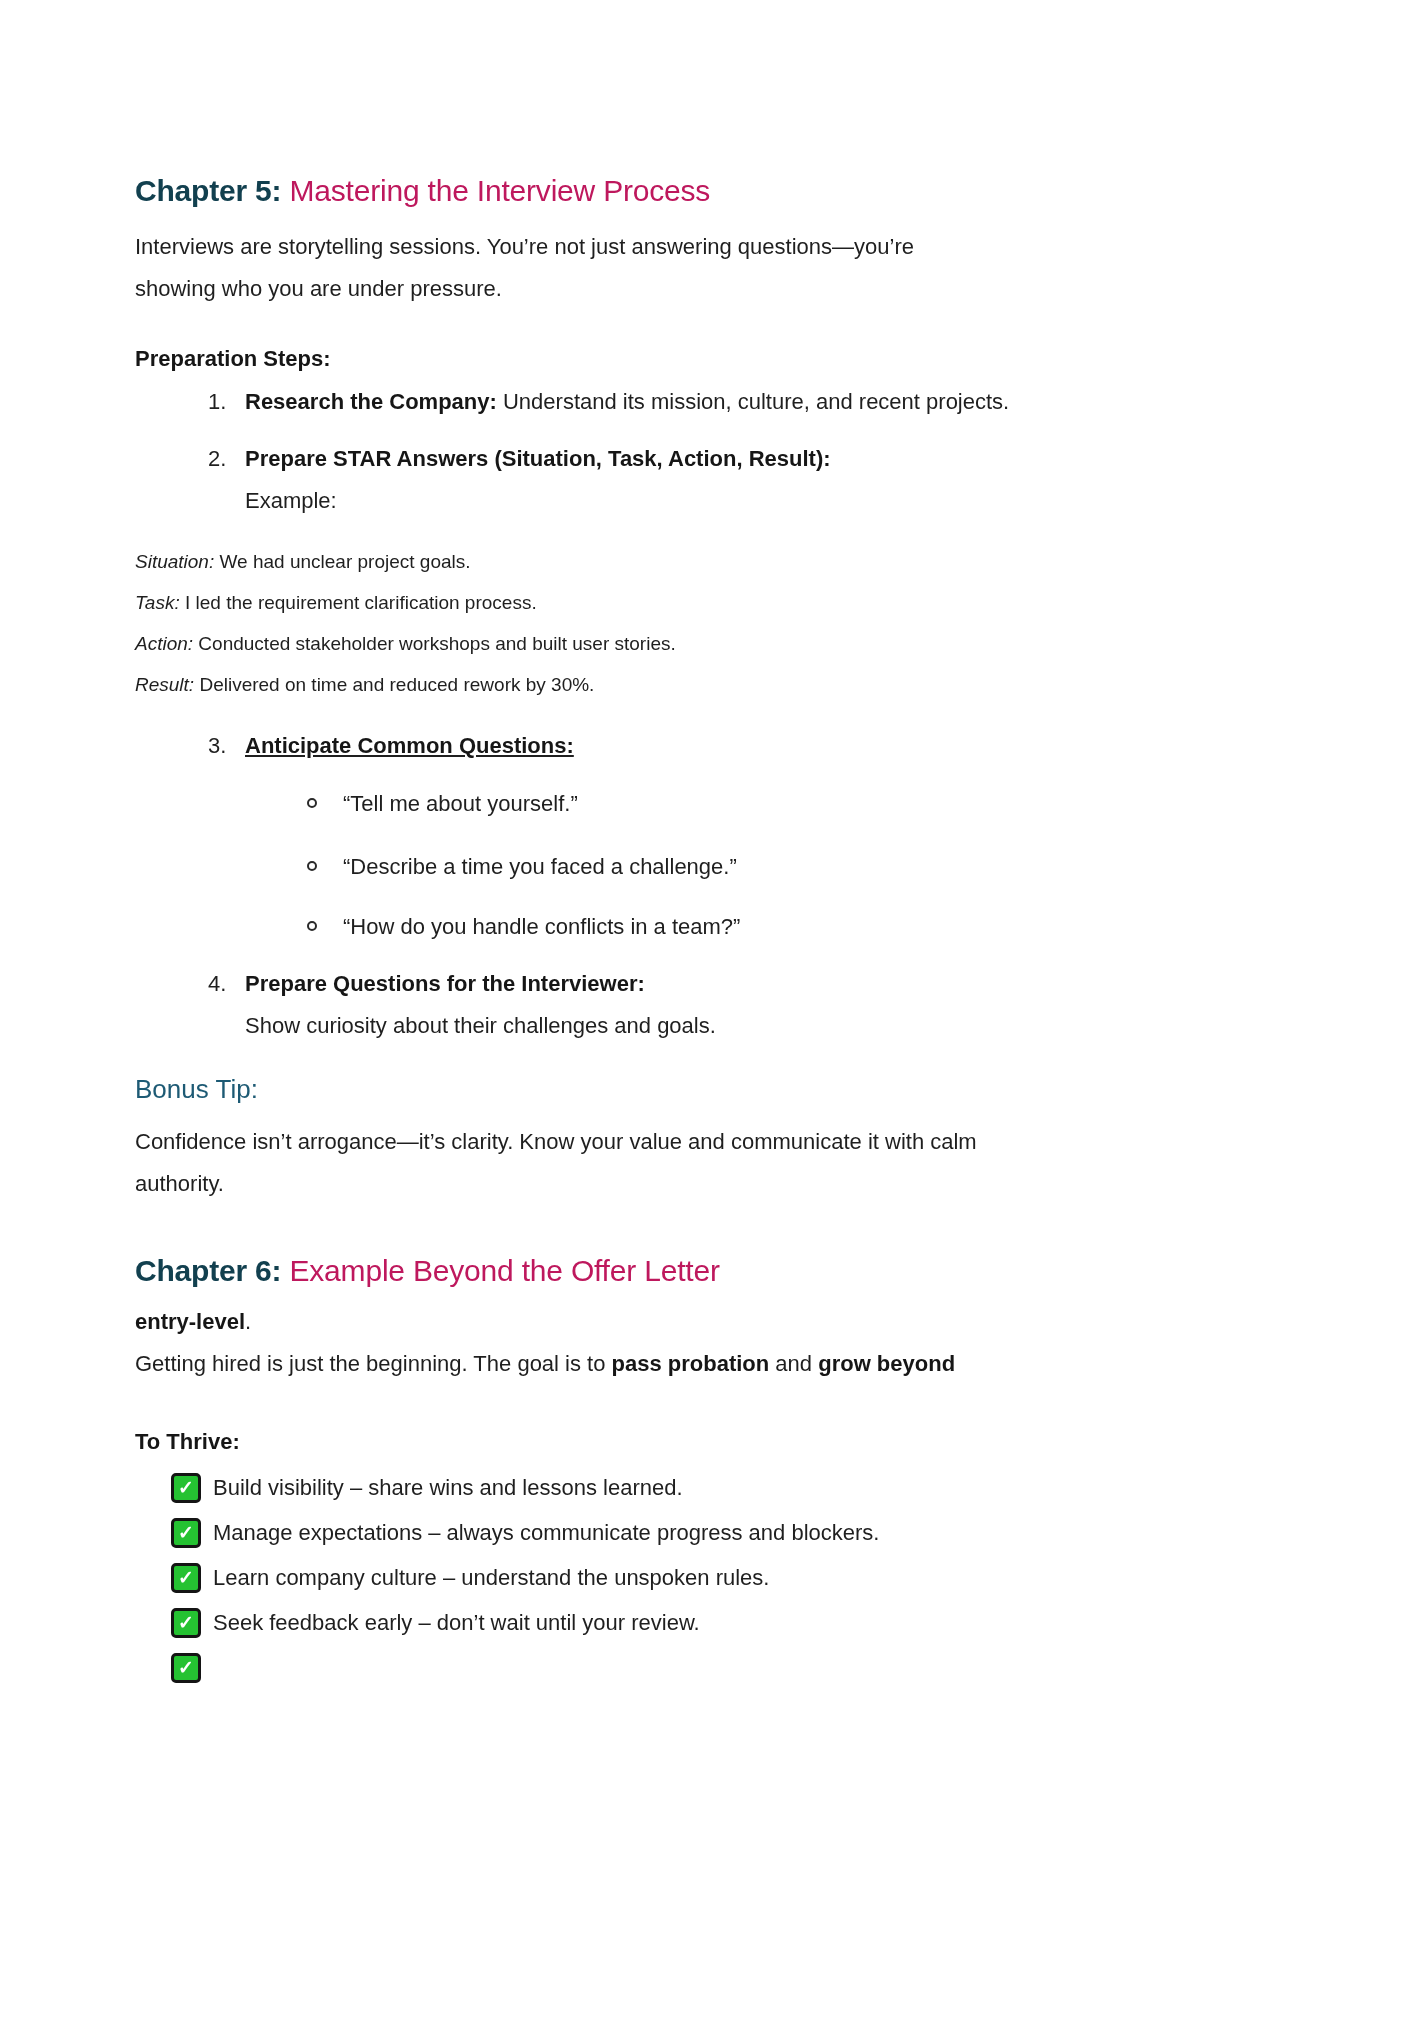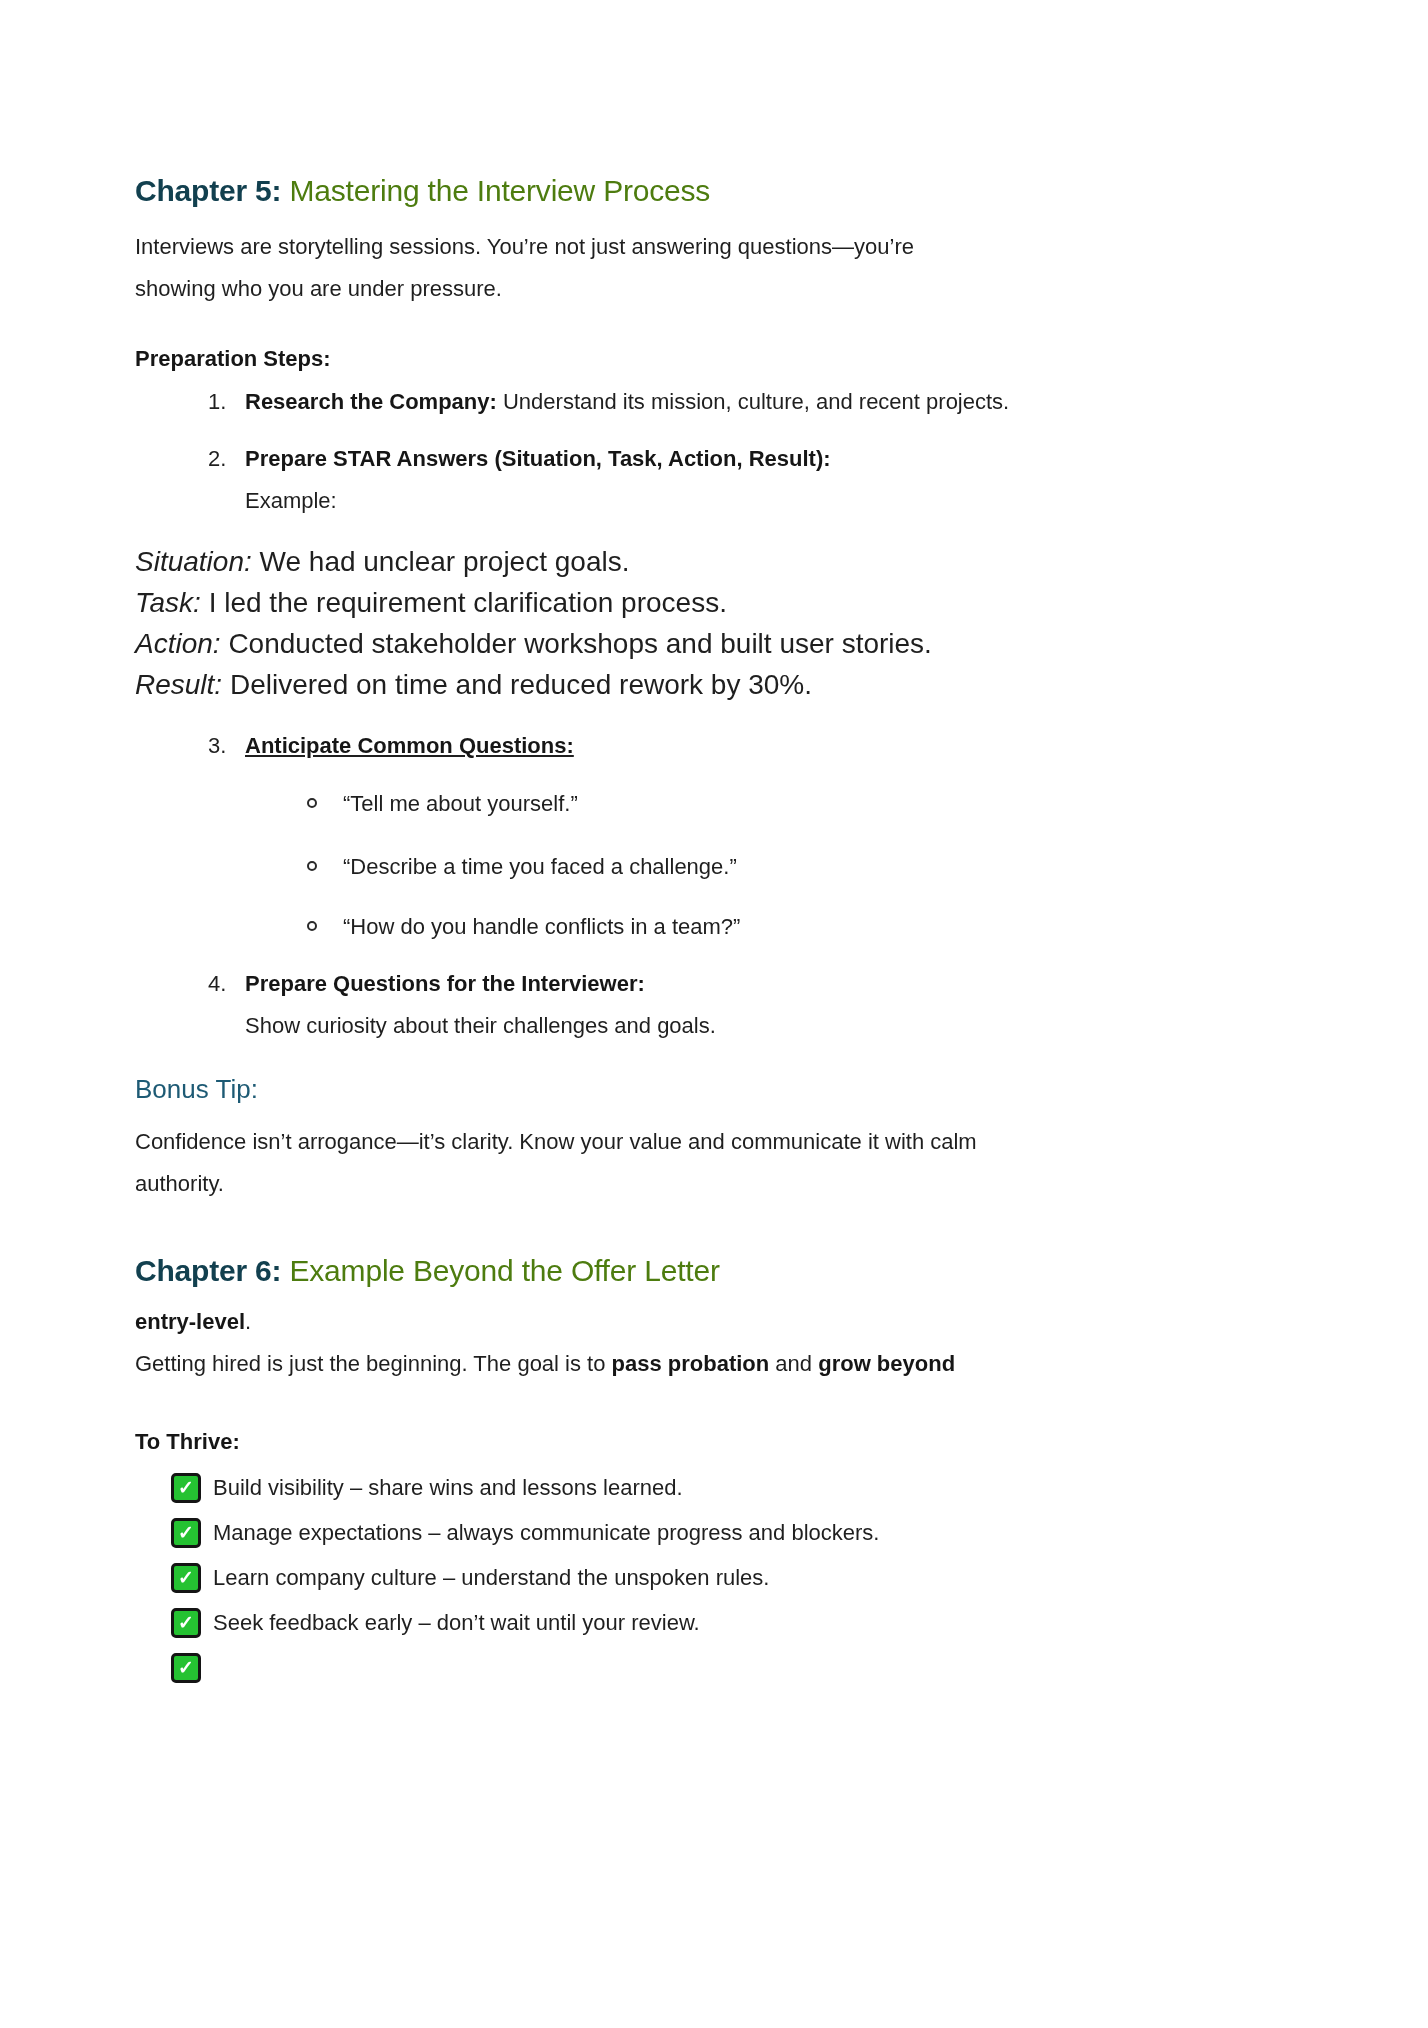--- a/index.html
+++ b/index.html
@@ -9,24 +9,24 @@
     height: 2028px;
     margin: 0 auto;
     background: #ffffff;
     font-family: "Liberation Sans", sans-serif;
     color: #1f1f1f;
     overflow: hidden;
   }
   .abs { position: absolute; }
   .h1 { font-size: 30px; line-height: 38px; letter-spacing: -0.2px; }
   .h1 .h1-bold { font-weight: bold; color: #12404f; }
-  .h1 .h1-rest { font-weight: normal; color: #4d7c0f; }
+  .h1 .h1-rest { font-weight: normal; color: #be185d; }
   .h2 { font-size: 26px; line-height: 34px; color: #1d5a74; }
   .body-text { font-size: 22px; line-height: 42px; }
-  .body-tight { font-size: 28px; line-height: 41px; }
+  .body-tight { font-size: 19px; line-height: 41px; }
   .bold { font-weight: bold; color: #161616; margin-top: 20px; }
   .italic { font-style: italic; }
   .list-item { font-size: 22px; line-height: 42px; }
   .num {
     display: inline-block;
     width: 37px;
   }
   .hang { margin-left: 37px; }
   .circle-bullet {
     display: inline-block;

